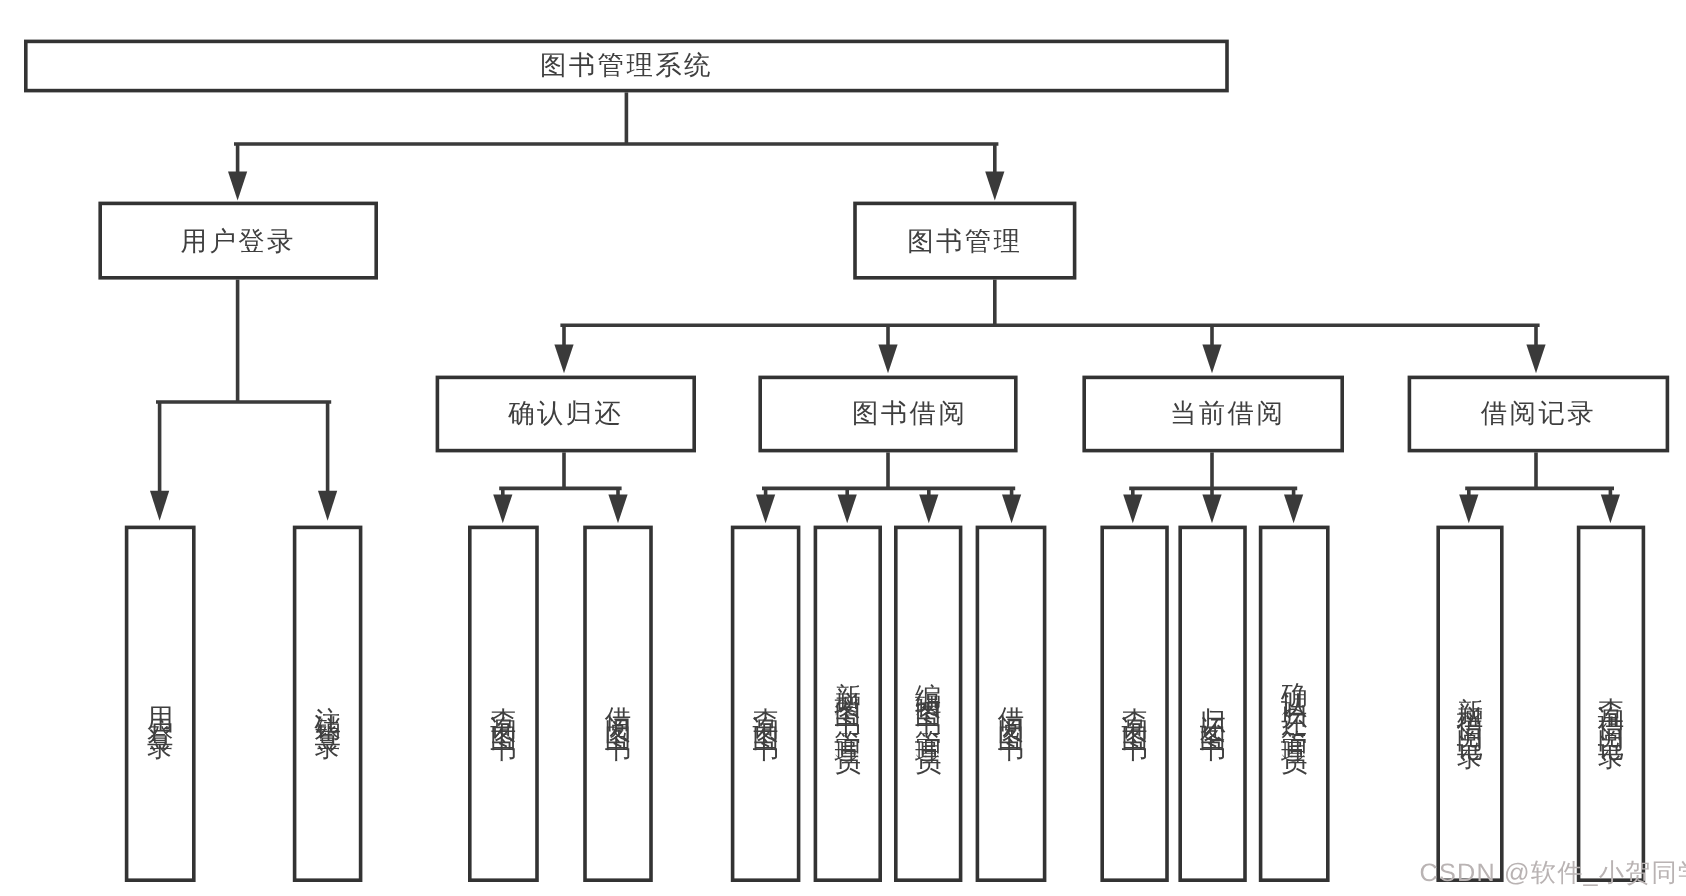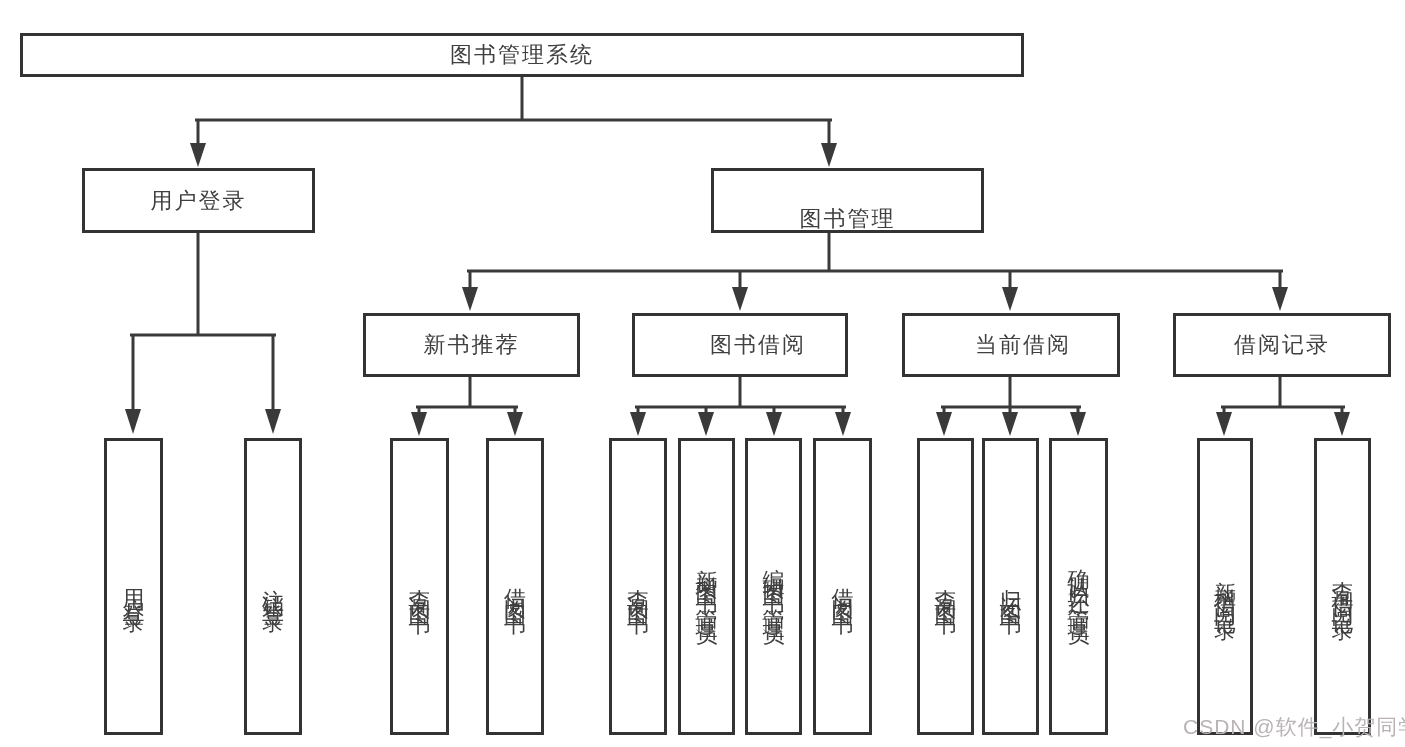--- a/index.html
+++ b/index.html
@@ -102,26 +102,26 @@
     </g>
   </svg>
 
   <div class="box h" style="left:20px; top:13px; width:1004px; height:44px;margin-top:20px;">
     <span class="lbl">图书管理系统</span>
   </div>
 
   <div class="box h" style="left:82px; top:168px; width:233px; height:65px;">
     <span class="lbl">用户登录</span>
   </div>
-  <div class="box h" style="left:711px; top:168px; width:273px; height:65px;align-items:flex-end;">
+  <div class="box h" style="left:711px; top:168px; width:186px; height:65px;">
     <span class="lbl">图书管理</span>
   </div>
 
   <div class="box h" style="left:363px; top:313px; width:217px; height:64px;">
-    <span class="lbl">新书推荐</span>
+    <span class="lbl">确认归还</span>
   </div>
   <div class="box h" style="left:632px; top:313px; width:216px; height:64px;padding-left:36px;">
     <span class="lbl">图书借阅</span>
   </div>
   <div class="box h" style="left:902px; top:313px; width:218px; height:64px;padding-left:24px;">
     <span class="lbl">当前借阅</span>
   </div>
   <div class="box h" style="left:1173px; top:313px; width:218px; height:64px;">
     <span class="lbl">借阅记录</span>
   </div>

